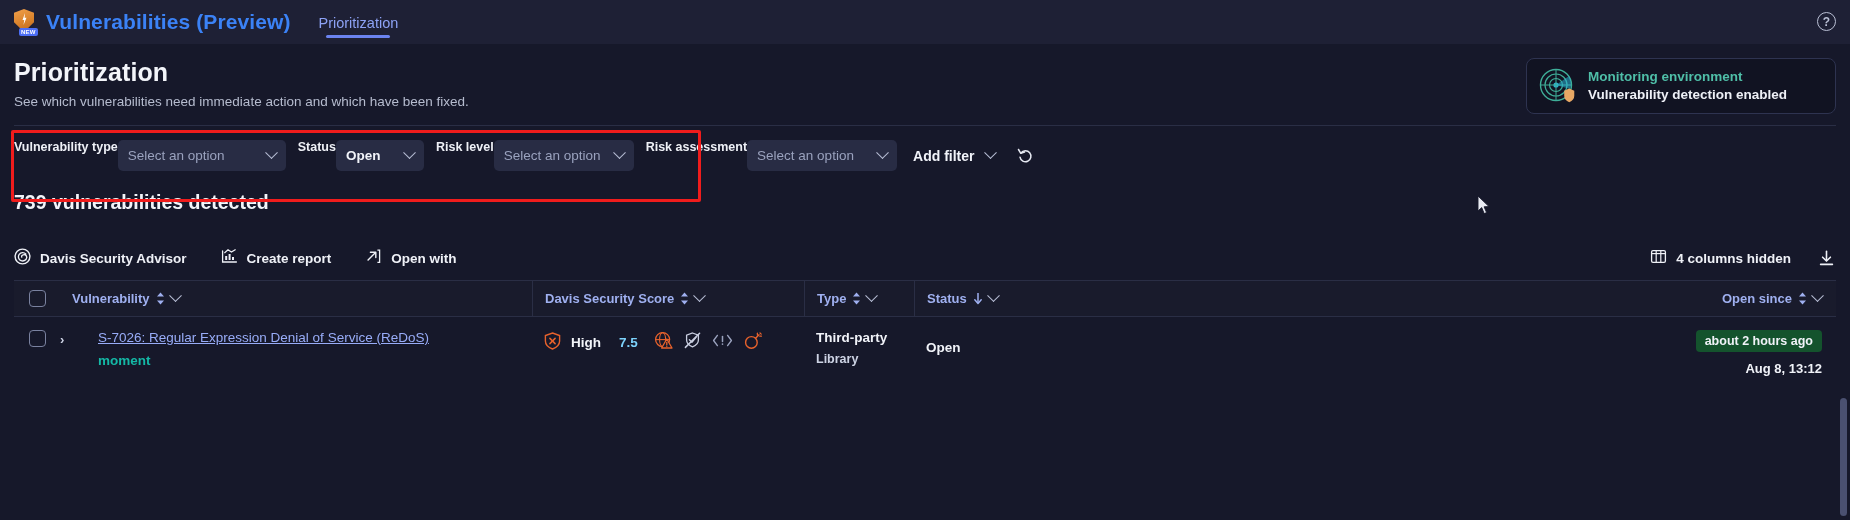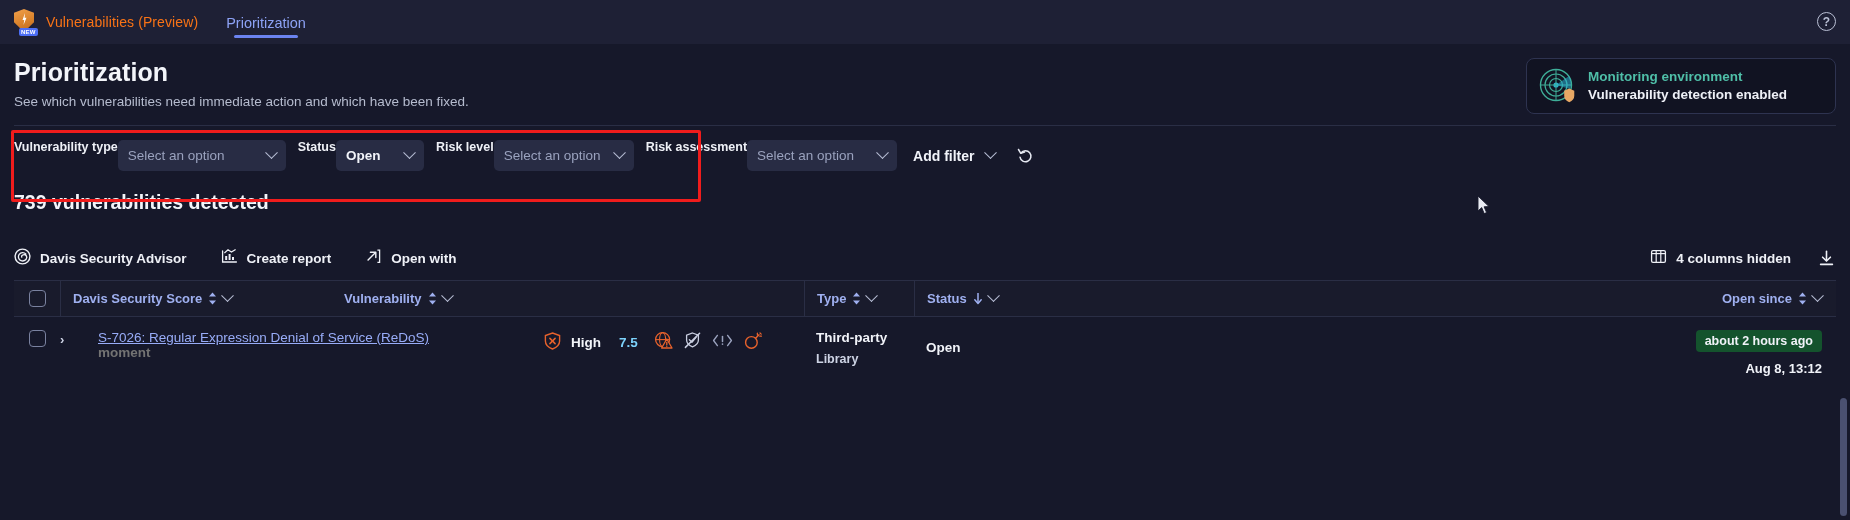--- a/index.html
+++ b/index.html
@@ -31,21 +31,21 @@
     position: absolute; top: 4px; left: 8px;
     width: 5px; height: 12px; background: #fff;
     clip-path: polygon(60% 0%, 10% 58%, 45% 58%, 30% 100%, 90% 40%, 52% 40%);
   }
   .new-badge {
     position: absolute; bottom: -1px; left: 5px;
     background: #4c6ef5; color: #fff;
     font-size: 6px; font-weight: bold; letter-spacing: .2px;
     padding: 1px 2px; border-radius: 2px; line-height: 1;
   }
-  .app-title { font-size: 14px; font-weight: normal; color: #f97316; letter-spacing: .1px; }
+  .app-title { font-size: 21px; font-weight: bold; color: #3b82f6; letter-spacing: .1px; }
   .nav-tab {
     margin-left: 26px; font-size: 14.5px; color: #8da2f5;
     position: relative; padding: 12px 2px 11px; cursor: pointer;
   }
   .nav-tab::after {
     content: ""; position: absolute; left: 10px; right: 10px; bottom: 4px;
     height: 2.5px; background: #6b83f0; border-radius: 2px;
   }
   .help-icon {
     position: absolute; right: 14px; top: 12px;
@@ -137,21 +137,21 @@
   .col-vuln { width: 472px; }
   .col-score { width: 272px; }
   .col-type { width: 110px; }
   .col-status { width: 160px; }
   .col-open { margin-left: auto; justify-content: flex-end; padding-right: 14px; }
 
   .trow { display: flex; align-items: flex-start; padding-top: 13px; height: 68px; }
   .cell { padding: 0 12px; }
   .expander { width: 26px; color: #cfd4e6; font-size: 13px; font-weight: bold; cursor: pointer; padding-top: 2px; }
   .vuln-link { font-size: 13.5px; color: #98acf8; text-decoration: underline; cursor: pointer; display: block; }
-  .vuln-sub { font-size: 13.5px; font-weight: bold; color: #737373; }
+  .vuln-sub { font-size: 13.5px; font-weight: bold; color: #14b8a6; margin-top: 8px; }
 
   .score-cell { display: flex; align-items: center; gap: 10px; padding-top: 1px; }
   .risk-txt { font-size: 13.5px; font-weight: bold; color: #f2f4f9; }
   .score-num { font-size: 13.5px; font-weight: bold; color: #7dd3fc; margin-left: 8px; margin-right: 6px; }
 
   .type-main { font-size: 13.5px; font-weight: bold; color: #f0f2f8; }
   .type-sub { font-size: 12.5px; font-weight: bold; color: #cdd3e4; margin-top: 7px; }
   .status-txt { font-size: 13.5px; font-weight: bold; color: #f0f2f8; padding-top: 10px; }
 
   .open-cell { margin-left: auto; text-align: right; padding-right: 14px; }
@@ -317,31 +317,31 @@
     </div>
   </div>
 </div>
 
 <div class="table">
   <div class="thead">
     <div class="cbcell">
       <div class="checkbox"></div>
     </div>
 
-    <div class="th col-score sep">
-      <span>Davis Security Score</span>
+    <div class="th col-vuln">
+      <span>Vulnerability</span>
       <svg width="9" height="13" viewBox="0 0 9 13">
           <polygon points="4.5,0.5 8,4.5 1,4.5" fill="#9fb0f0"></polygon>
           <polygon points="4.5,12.5 8,8.5 1,8.5" fill="#9fb0f0"></polygon>
         </svg>
       <span class="chev"></span>
     </div>
 
-    <div class="th col-vuln">
-      <span>Vulnerability</span>
+    <div class="th col-score sep">
+      <span>Davis Security Score</span>
       <svg width="9" height="13" viewBox="0 0 9 13">
           <polygon points="4.5,0.5 8,4.5 1,4.5" fill="#9fb0f0"></polygon>
           <polygon points="4.5,12.5 8,8.5 1,8.5" fill="#9fb0f0"></polygon>
         </svg>
       <span class="chev"></span>
     </div>
 
     <div class="th col-type sep">
       <span>Type</span>
       <svg width="9" height="13" viewBox="0 0 9 13">

